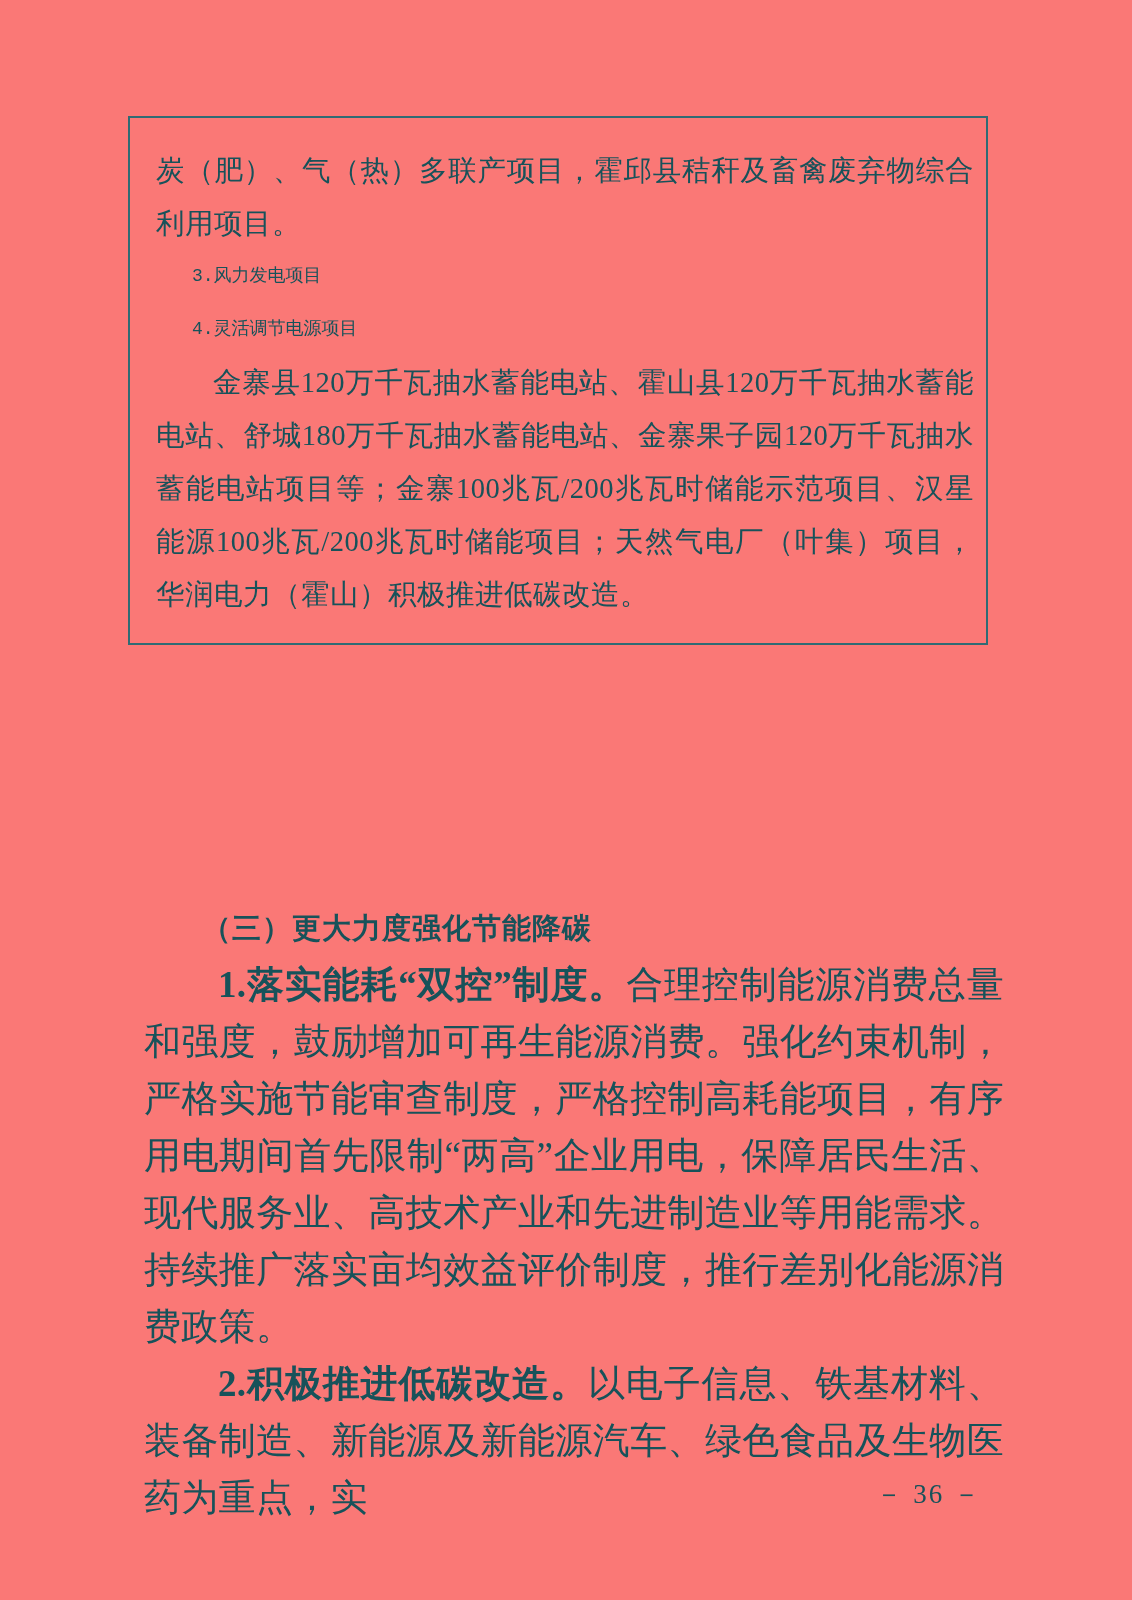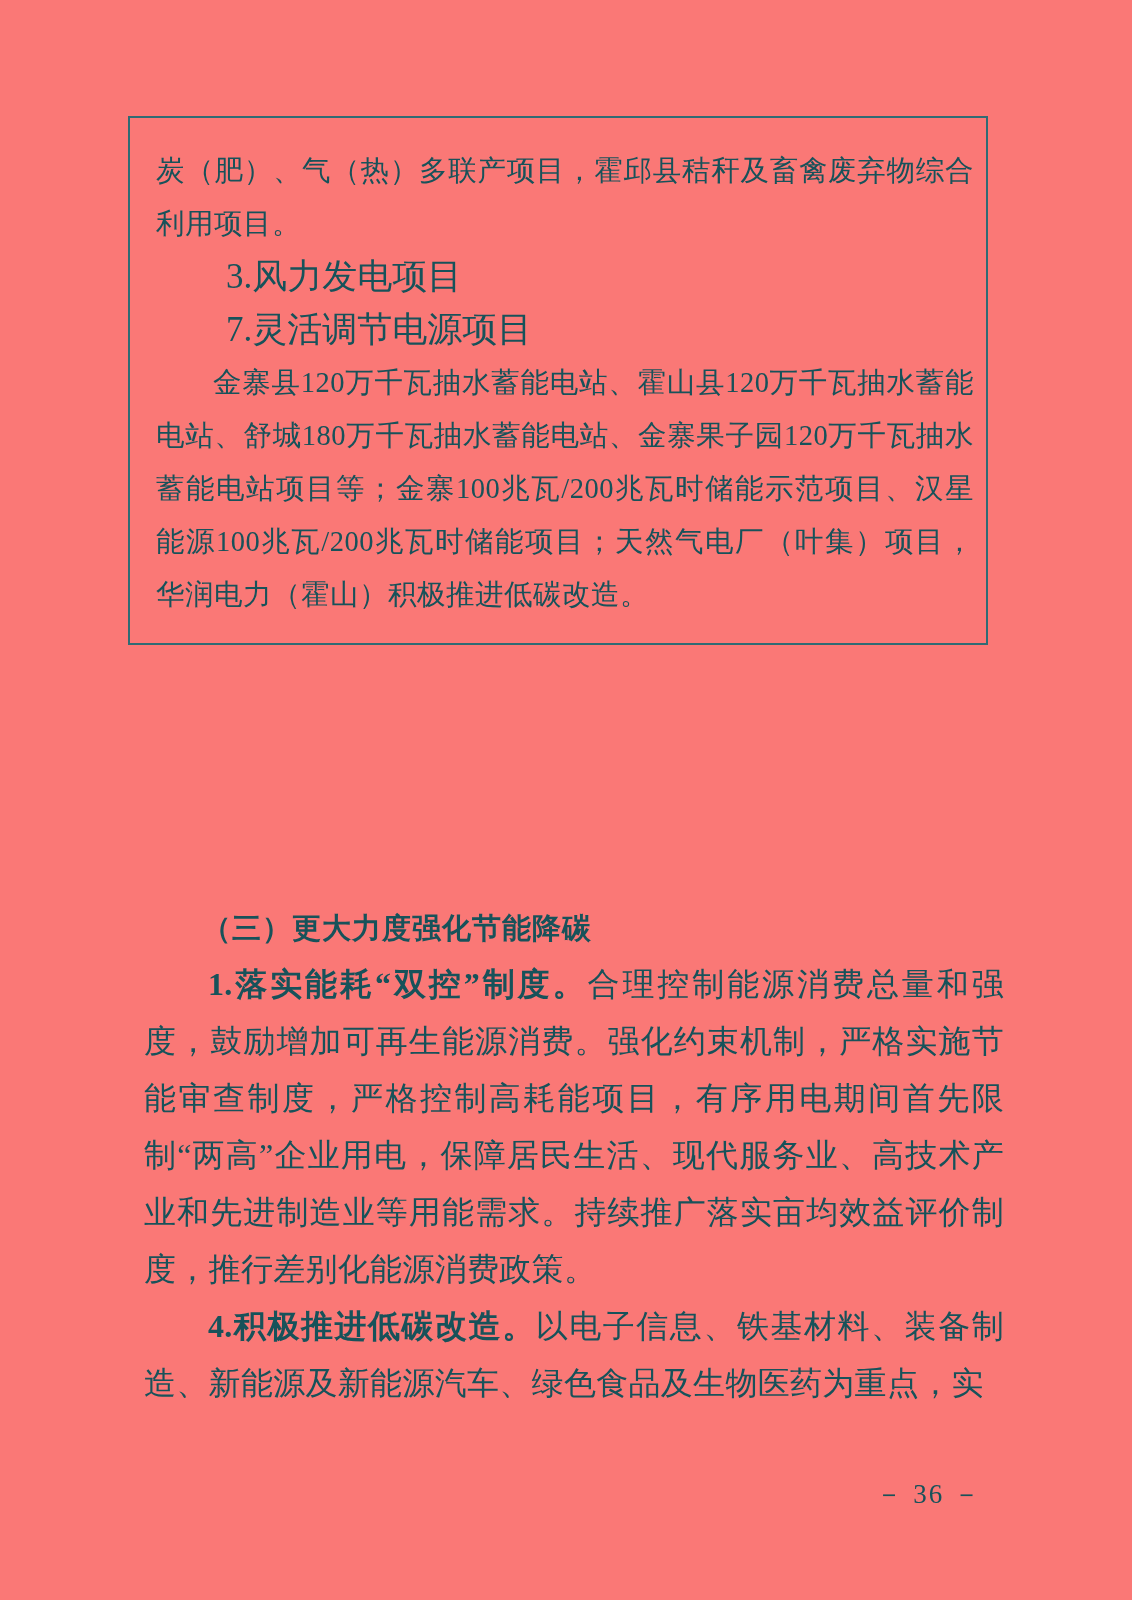--- a/index.html
+++ b/index.html
@@ -36,42 +36,43 @@
     line-height: 53px;
     letter-spacing: 0.5px;
     text-align: justify;
     text-justify: inter-ideograph;
     margin: 0;
   }
   .indent {
     text-indent: 2em;
   }
   .sub-head {
-    font-size: 35px;
+    font-size: 18px;
     line-height: 53px;
     margin: 0;
     text-indent: 2em;
+    font-family: Liberation Mono, monospace;
   }
   .body-section {
     position: absolute;
     left: 144px;
     top: 900px;
     width: 860px;
     box-sizing: border-box;
   }
   .section-title {
     font-size: 29px;
     line-height: 56px;
     font-weight: bold;
     text-indent: 2em;
     margin: 0;
     letter-spacing: 1px;
   }
   .body-para {
-    font-size: 32px;
+    font-size: 37px;
     line-height: 57px;
     text-indent: 2em;
     text-align: justify;
     text-justify: inter-ideograph;
     margin: 0;
     letter-spacing: 0.3px;
   }
   .lead {
     font-weight: bold;
   }
@@ -87,31 +88,31 @@
 <body>
 
 <div class="page">
 
   <div class="boxed-section">
 
     <p class="para">炭（肥）、气（热）多联产项目，霍邱县秸秆及畜禽废弃物综合利用项目。</p>
 
     <p class="sub-head">3.风力发电项目</p>
 
-    <p class="sub-head">7.灵活调节电源项目</p>
+    <p class="sub-head">4.灵活调节电源项目</p>
     <p class="para indent">金寨县120万千瓦抽水蓄能电站、霍山县120万千瓦抽水蓄能电站、舒城180万千瓦抽水蓄能电站、金寨果子园120万千瓦抽水蓄能电站项目等；金寨100兆瓦/200兆瓦时储能示范项目、汉星能源100兆瓦/200兆瓦时储能项目；天然气电厂（叶集）项目，华润电力（霍山）积极推进低碳改造。</p>
 
 
   </div>
 
   <div class="body-section">
 
     <p class="section-title">（三）更大力度强化节能降碳</p>
 
     <p class="body-para"><span class="lead">1.落实能耗“双控”制度。</span><span>合理控制能源消费总量和强度，鼓励增加可再生能源消费。强化约束机制，严格实施节能审查制度，严格控制高耗能项目，有序用电期间首先限制“两高”企业用电，保障居民生活、现代服务业、高技术产业和先进制造业等用能需求。持续推广落实亩均效益评价制度，推行差别化能源消费政策。</span></p>
 
-    <p class="body-para"><span class="lead">4.积极推进低碳改造。</span><span>以电子信息、铁基材料、装备制造、新能源及新能源汽车、绿色食品及生物医药为重点，实</span></p>
+    <p class="body-para"><span class="lead">2.积极推进低碳改造。</span><span>以电子信息、铁基材料、装备制造、新能源及新能源汽车、绿色食品及生物医药为重点，实</span></p>
 
   </div>
 
   <div class="page-number">－ 36 －</div>
 
 </div>
 
 </body></html>

